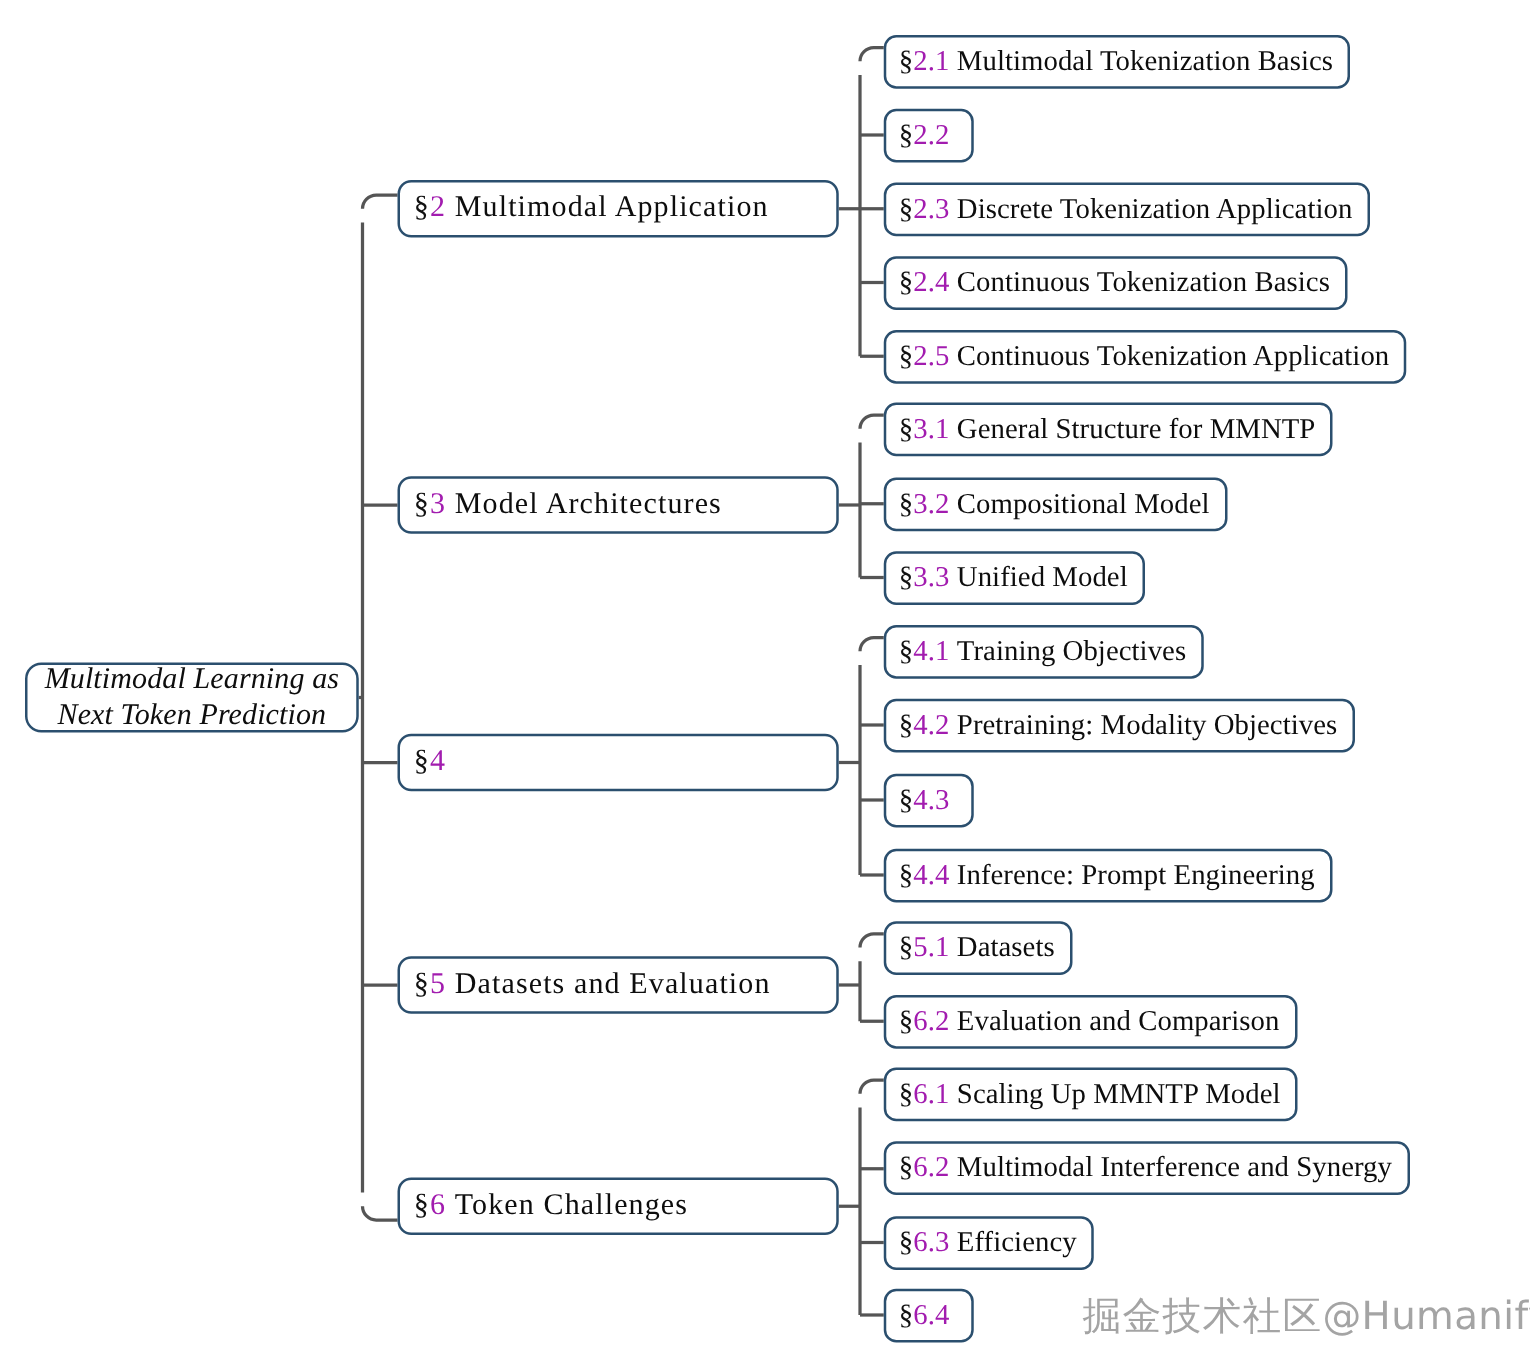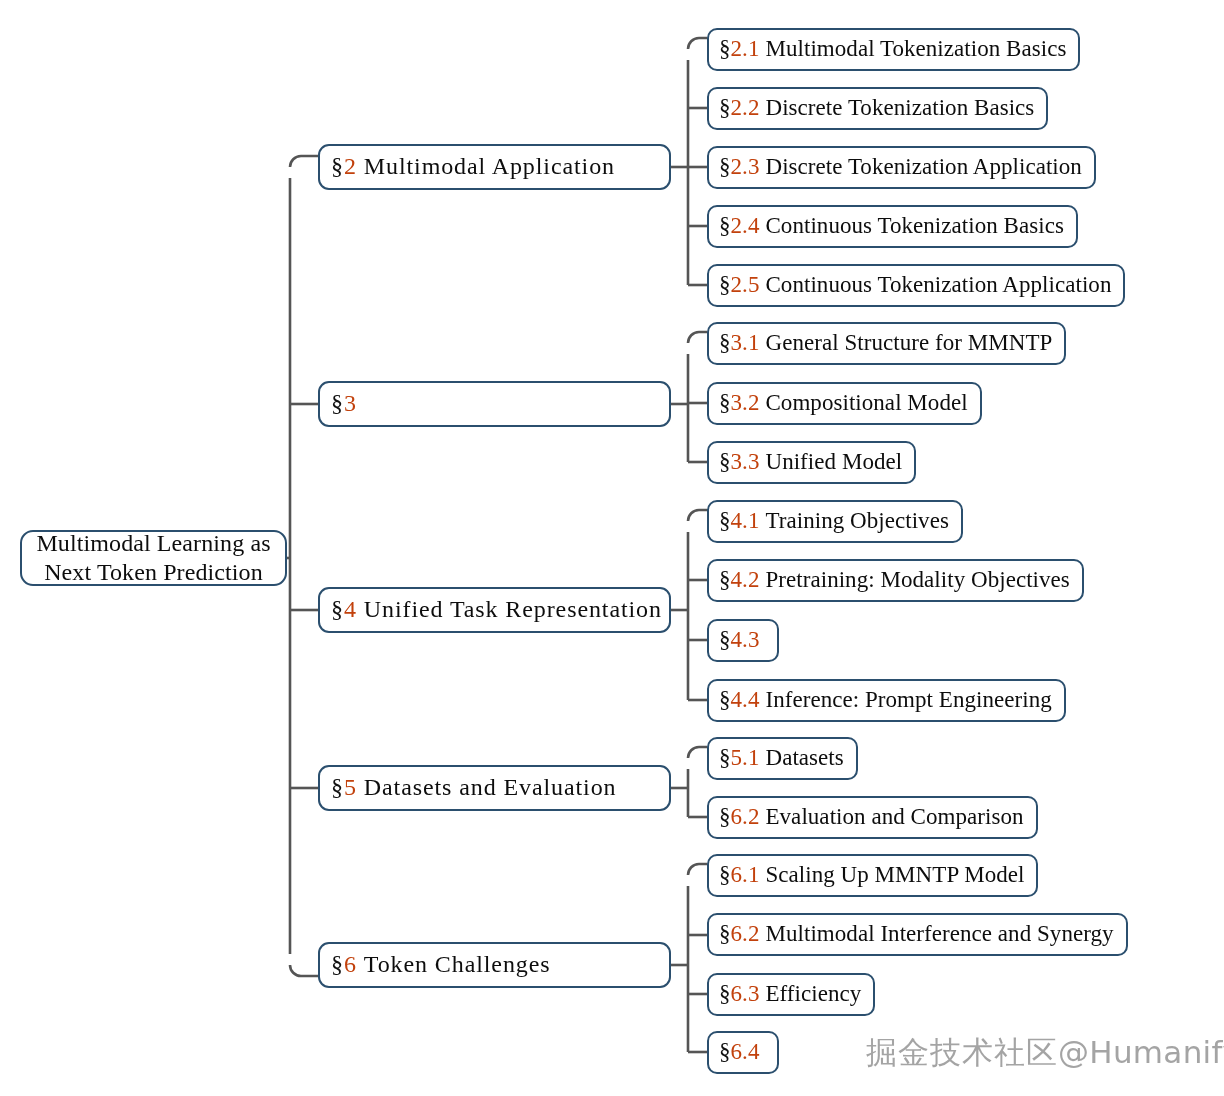--- a/index.html
+++ b/index.html
@@ -32,37 +32,38 @@
     border: 2.2px solid #2b4f6e;
     border-radius: 11px;
     background: #ffffff;
     display: flex;
     align-items: center;
     white-space: nowrap;
     color: #0d0d0d;
     line-height: 1.08;
   }
   .node .num {
-    color: #c2410c;
+    color: #a21caf;
   }
   .node .sect {
     color: #111111;
   }
   
   .node.root {
     left: 20px;
     top: 530px;
     width: 267px;
     height: 56px;
     border-radius: 13px;
     justify-content: center;
     flex-direction: column;
     font-size: 24px;
     padding: 0 8px;
     letter-spacing: 0.1px;
+    font-style: italic;
   }
   .node.root .line {
     display: block;
     text-align: center;
     line-height: 1.22;
   }
   
   .node.section {
     left: 318px;
     width: 353px;
@@ -168,27 +169,27 @@
     <span class="sect">§</span>
       <span class="num">2</span>
       <span class="gap"></span>
       <span class="label">Multimodal Application</span>
   </div>
 
   <div class="node section" style="top:381px;">
     <span class="sect">§</span>
       <span class="num">3</span>
       <span class="gap"></span>
+      <span class="label">Model Architectures</span>
   </div>
 
   <div class="node section" style="top:587px;">
     <span class="sect">§</span>
       <span class="num">4</span>
       <span class="gap"></span>
-      <span class="label">Unified Task Representation</span>
   </div>
 
   <div class="node section" style="top:765px;">
     <span class="sect">§</span>
       <span class="num">5</span>
       <span class="gap"></span>
       <span class="label">Datasets and Evaluation</span>
   </div>
 
   <div class="node section" style="top:942px;">
@@ -201,21 +202,20 @@
   <div class="node leaf" style="top:28px;">
     <span class="sect">§</span>
       <span class="num">2.1</span>
       <span class="gap"></span>
       <span class="label">Multimodal Tokenization Basics</span>
   </div>
   <div class="node leaf" style="top:87px;">
     <span class="sect">§</span>
       <span class="num">2.2</span>
       <span class="gap"></span>
-      <span class="label">Discrete Tokenization Basics</span>
   </div>
   <div class="node leaf" style="top:146px;">
     <span class="sect">§</span>
       <span class="num">2.3</span>
       <span class="gap"></span>
       <span class="label">Discrete Tokenization Application</span>
   </div>
   <div class="node leaf" style="top:205px;">
     <span class="sect">§</span>
       <span class="num">2.4</span>

